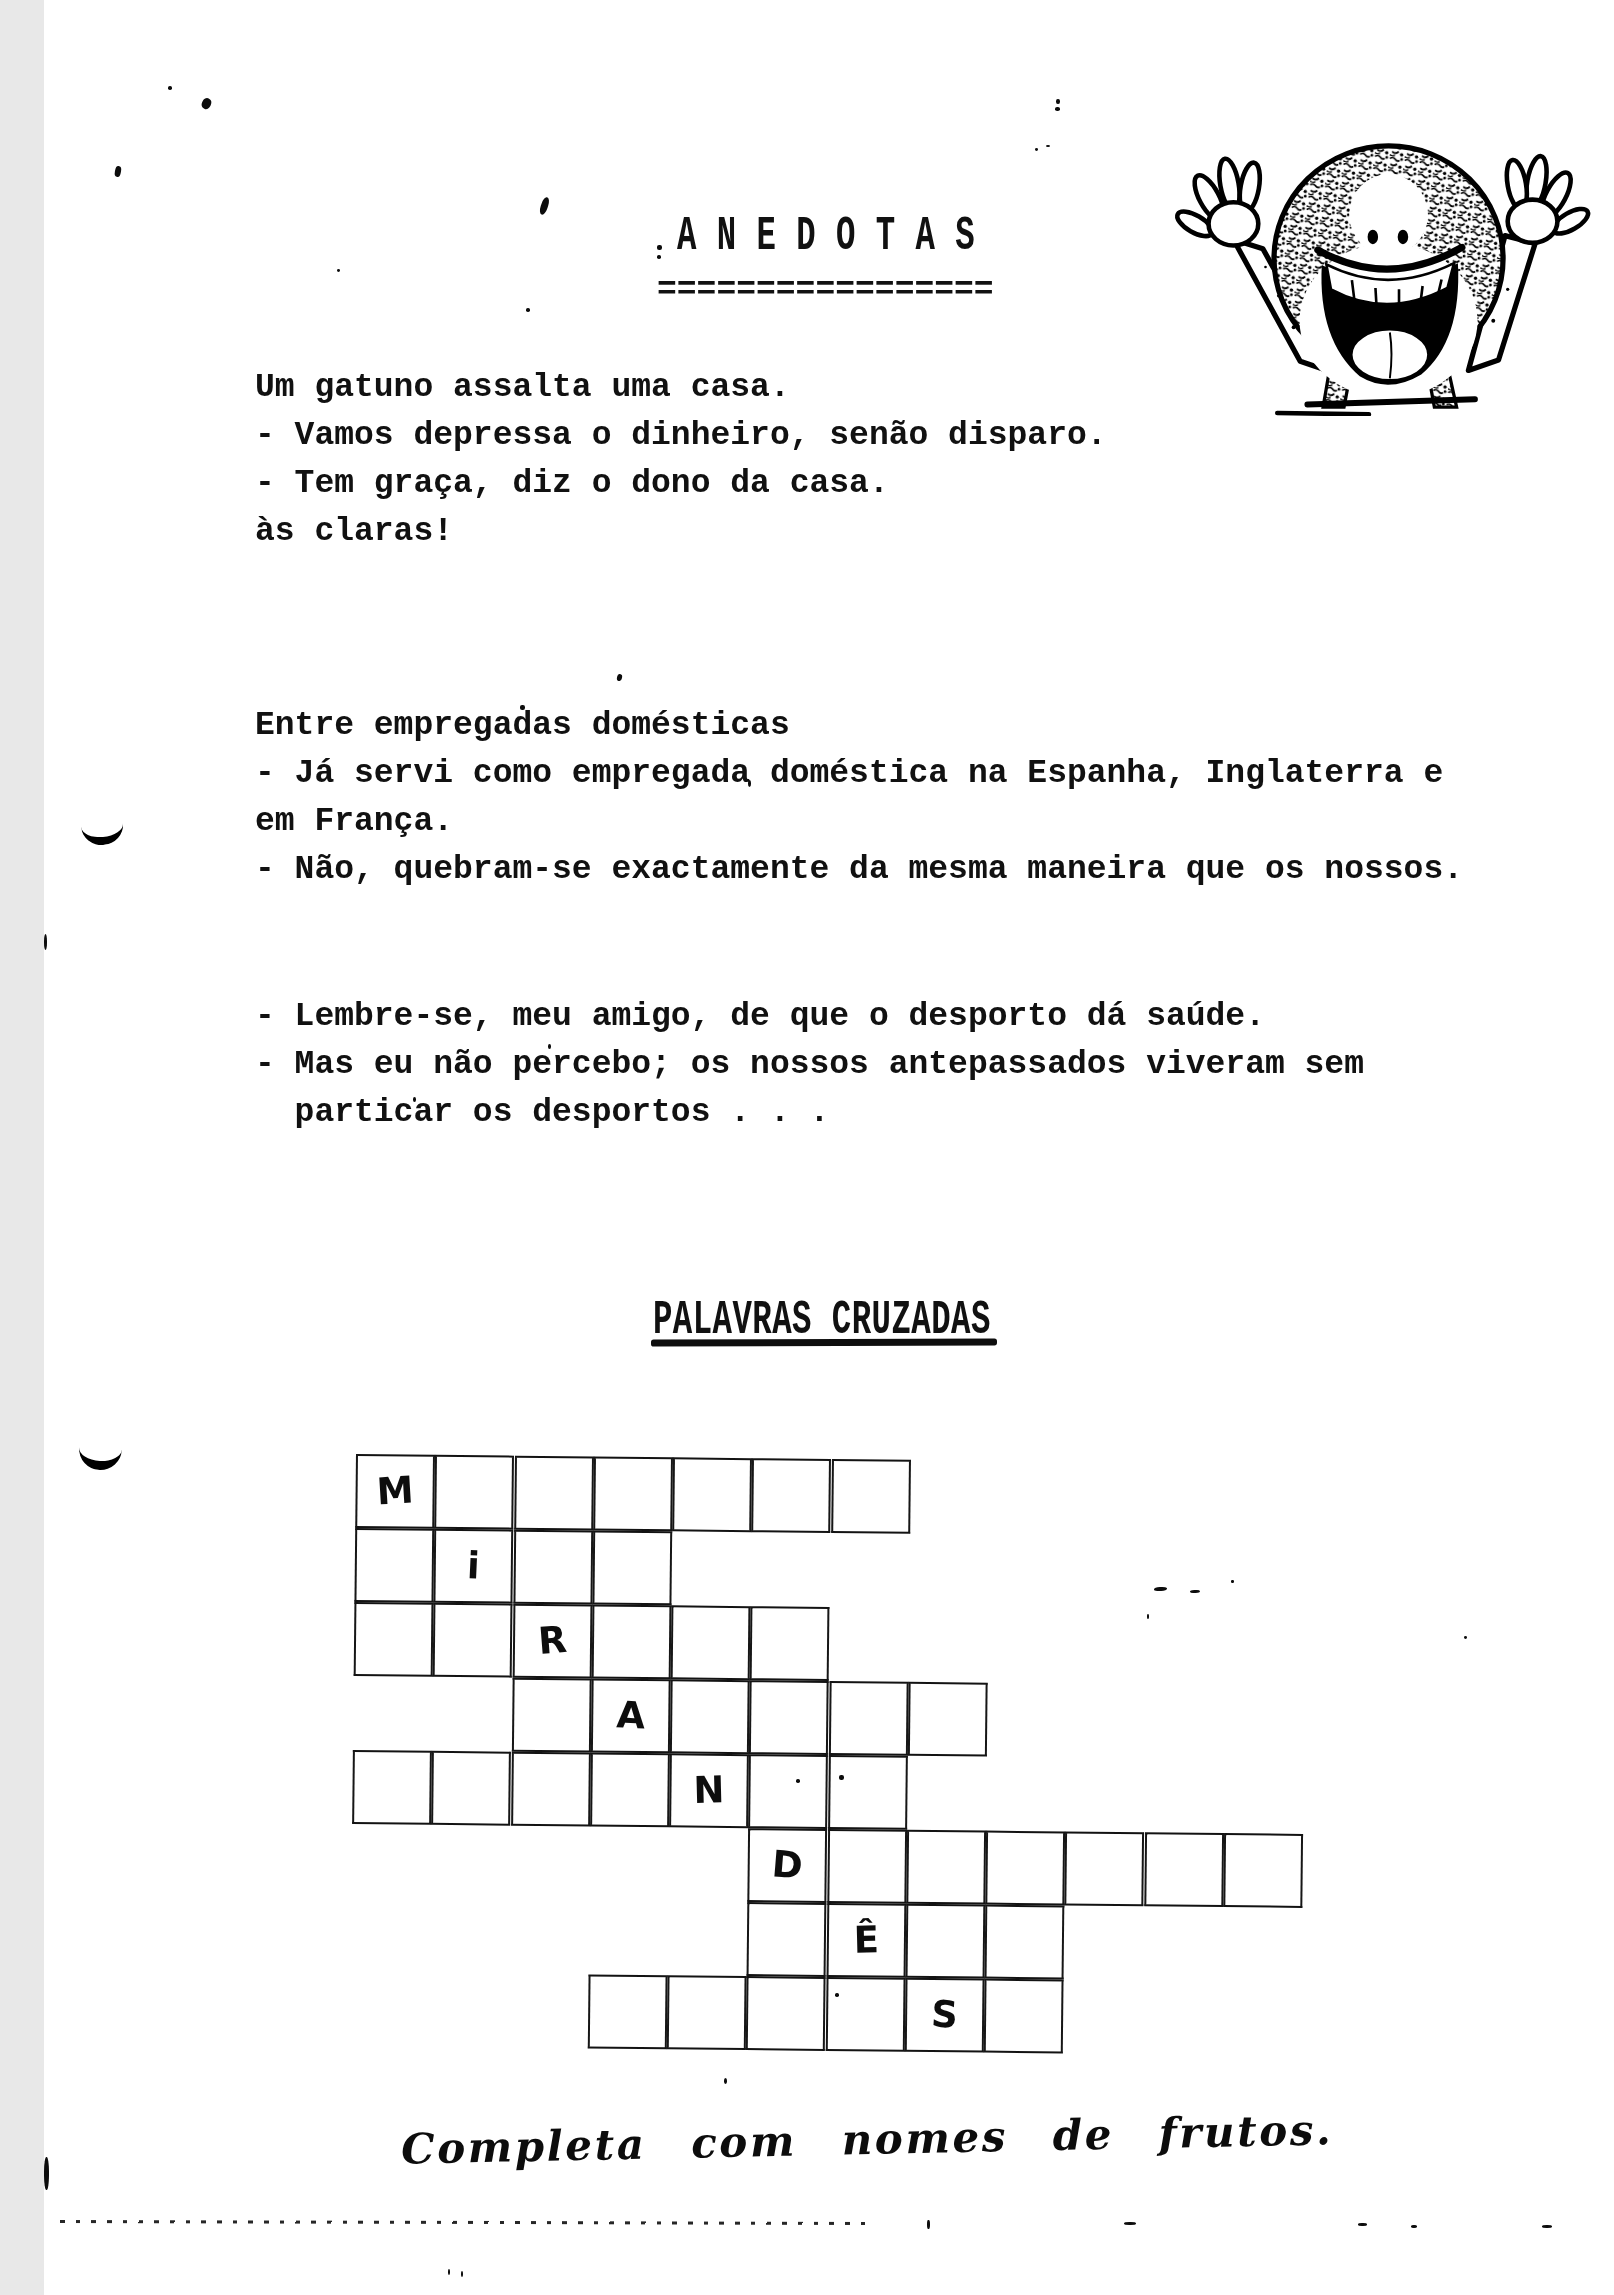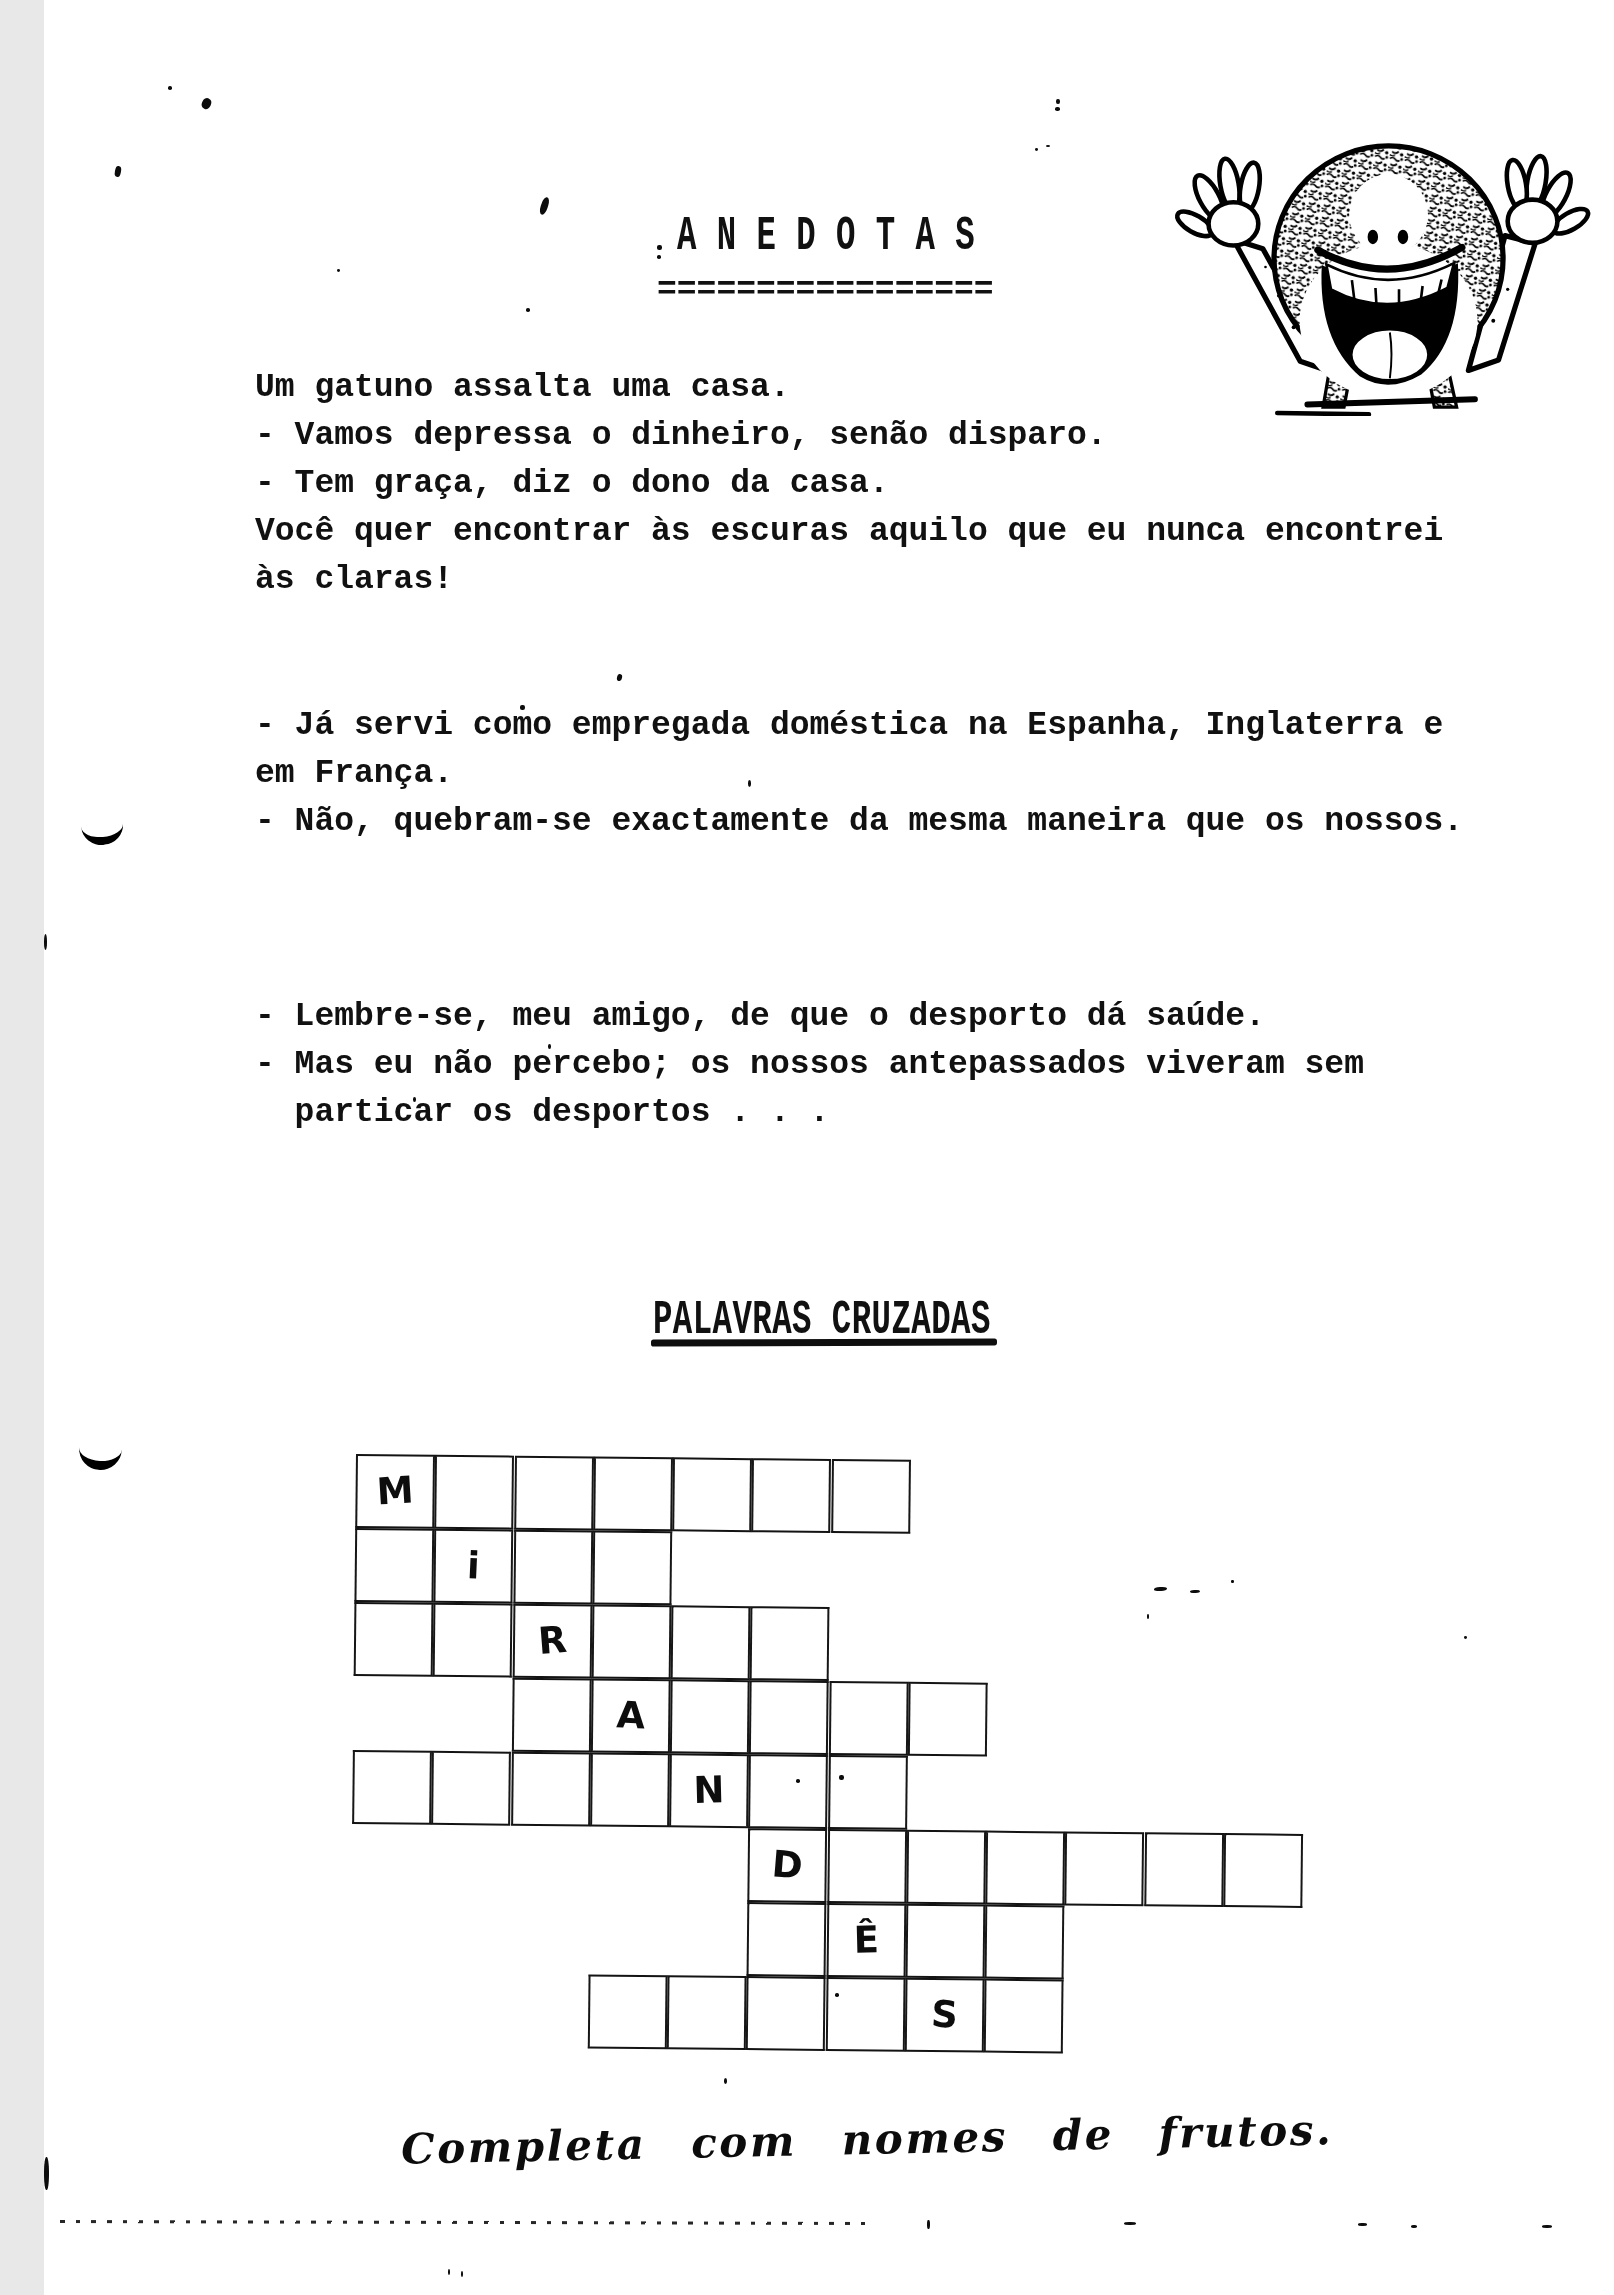--- a/index.html
+++ b/index.html
@@ -121,25 +121,25 @@
     <path d="M342 318 q5 32 0 70" stroke="#000" stroke-width="3" fill="none"></path>
 
     <path d="M216 428 L472 420" stroke="#000" stroke-width="9" stroke-linecap="round"></path>
     <path d="M170 441 L310 443" stroke="#000" stroke-width="7" stroke-linecap="round"></path>
   </svg>
 
   <div class="para mono" style="top:364px">
     <div class="tline">Um gatuno assalta uma casa.</div>
     <div class="tline">- Vamos depressa o dinheiro, senão disparo.</div>
     <div class="tline">- Tem graça, diz o dono da casa.</div>
-    <div class="tline">Você quer encontrar às escuras aquilo que eu nunca encontrei</div>
     <div class="tline">às claras!</div>
   </div>
 
   <div class="para mono" style="top:702px">
+    <div class="tline">Entre empregadas domésticas</div>
     <div class="tline">- Já servi como empregada doméstica na Espanha, Inglaterra e</div>
     <div class="tline">em França.</div>
     <div class="tline">- Não, quebram-se exactamente da mesma maneira que os nossos.</div>
   </div>
 
   <div class="para mono" style="top:993px">
     <div class="tline">- Lembre-se, meu amigo, de que o desporto dá saúde.</div>
     <div class="tline">- Mas eu não percebo; os nossos antepassados viveram sem</div>
     <div class="tline">  particar os desportos . . .</div>
   </div>

